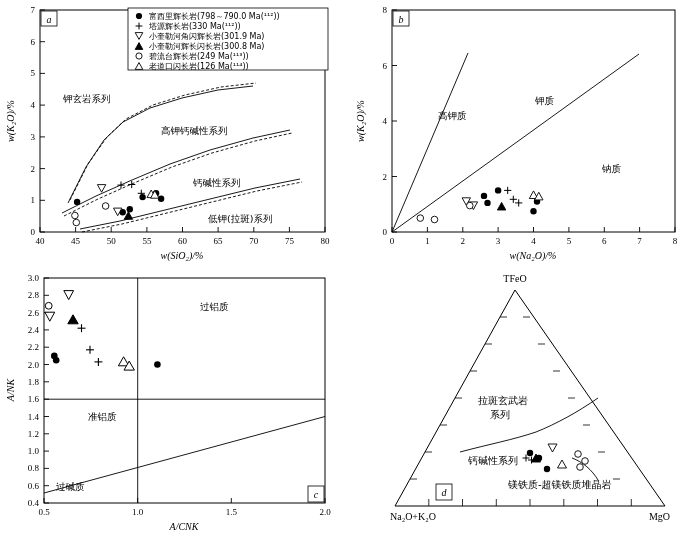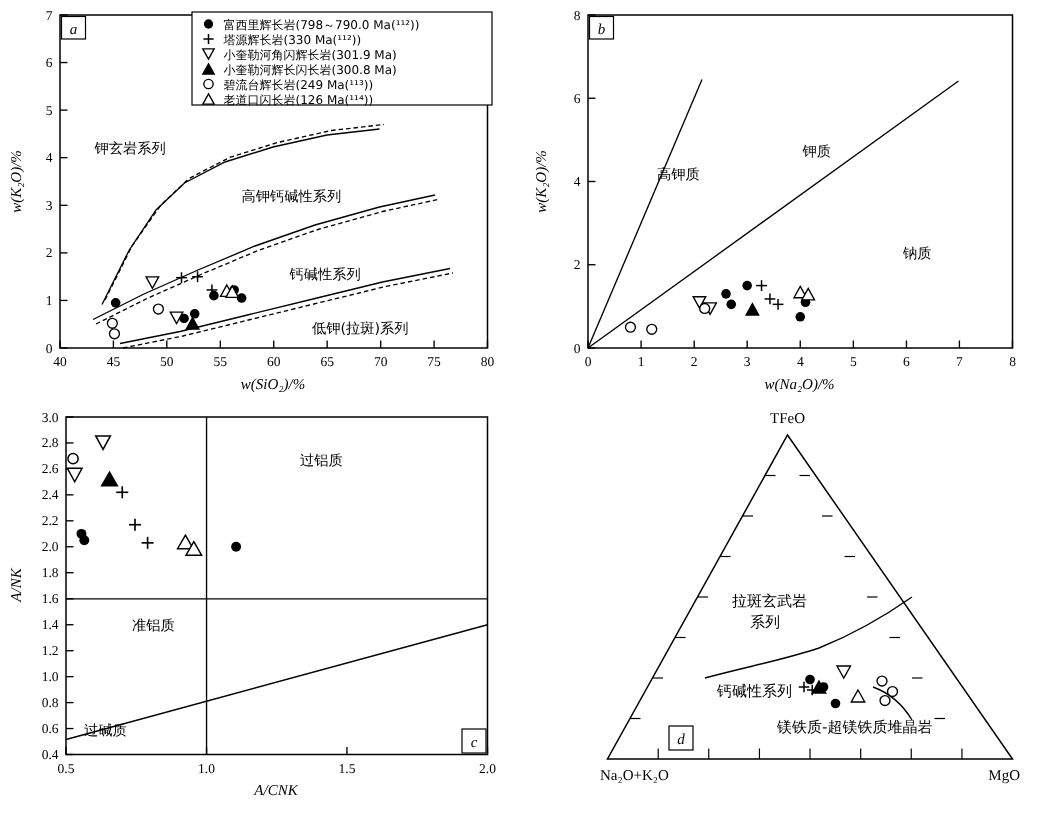--- a/index.html
+++ b/index.html
@@ -300,21 +300,21 @@
     <polygon points="63.8,22.6 73.6,22.6 68.7,31.6" fill="#fff" stroke="#000" stroke-width="1"></polygon>
     <polygon points="44.9,44.2 54.7,44.2 49.8,53.2" fill="#fff" stroke="#000" stroke-width="1"></polygon>
     <polygon points="73.0,46.8 78.2,55.8 67.8,55.8" fill="#000" stroke="#000" stroke-width="1"></polygon>
     <circle cx="48.7" cy="37.8" r="3.4" fill="#fff" stroke="#000" stroke-width="1"></circle>
     <polygon points="123.6,88.8 128.8,97.8 118.4,97.8" fill="#fff" stroke="#000" stroke-width="1"></polygon>
     <polygon points="129.2,93.1 134.4,102.1 124.0,102.1" fill="#fff" stroke="#000" stroke-width="1"></polygon>
   </g>
 </svg>
 </div>
 
-<div class="panel" style="left:350px;top:268px;width:350px;height:275px;">
+<div class="panel" style="left:340px;top:268px;width:350px;height:275px;">
 <svg width="350" height="275" viewBox="0 0 350 275">
 
   <polygon points="175,22 325,238 55,238" fill="none" stroke="#000" stroke-width="1"></polygon>
 
   <text x="175" y="14" text-anchor="middle" font-size="10">TFeO</text>
   <text x="50" y="252" text-anchor="start" font-size="10">Na₂O+K₂O</text>
   <text x="330" y="252" text-anchor="end" font-size="10">MgO</text>
 
   <g stroke="#000" stroke-width="0.8">
 

